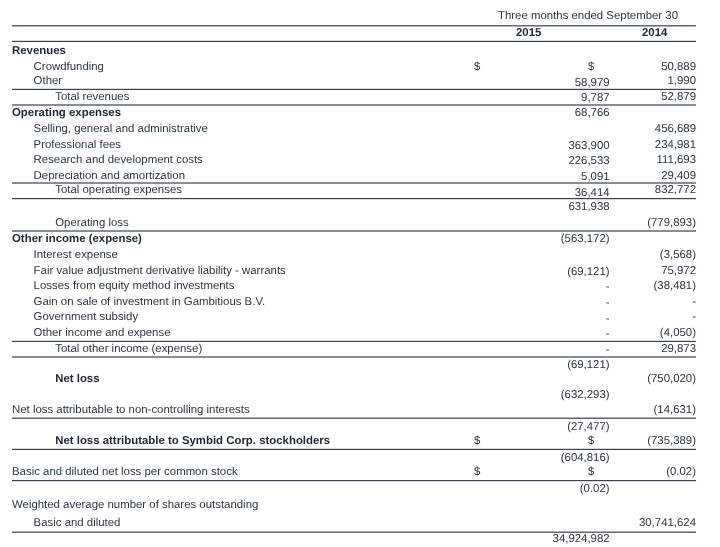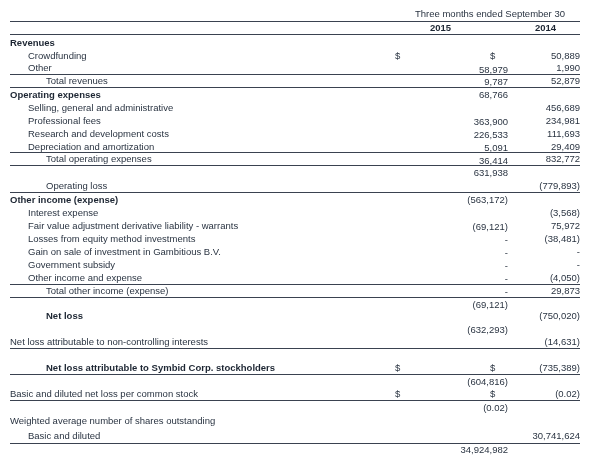--- a/index.html
+++ b/index.html
@@ -138,20 +138,21 @@
   <div class="rule thick" style="top:297px;"></div>
 
   <div class="row" style="top:309px;">
     <span class="lbl ind2 bold">Net loss</span>
     <span class="val1">(632,293)</span>
     <span class="val2">(750,020)</span>
   </div>
 
   <div class="row" style="top:335px;padding-left:48px;">
     <span class="lbl ind0">Net loss attributable to non-controlling interests</span>
+    <span class="val1">(27,477)</span>
     <span class="val2">(14,631)</span>
   </div>
   <div class="rule thick" style="top:348px;"></div>
 
   <div class="row" style="top:361px;">
     <span class="lbl ind2 bold">Net loss attributable to Symbid Corp. stockholders</span>
     <span class="dol1">$</span>
     <span class="val1">(604,816)</span>
     <span class="dol2">$</span>
     <span class="val2">(735,389)</span>

